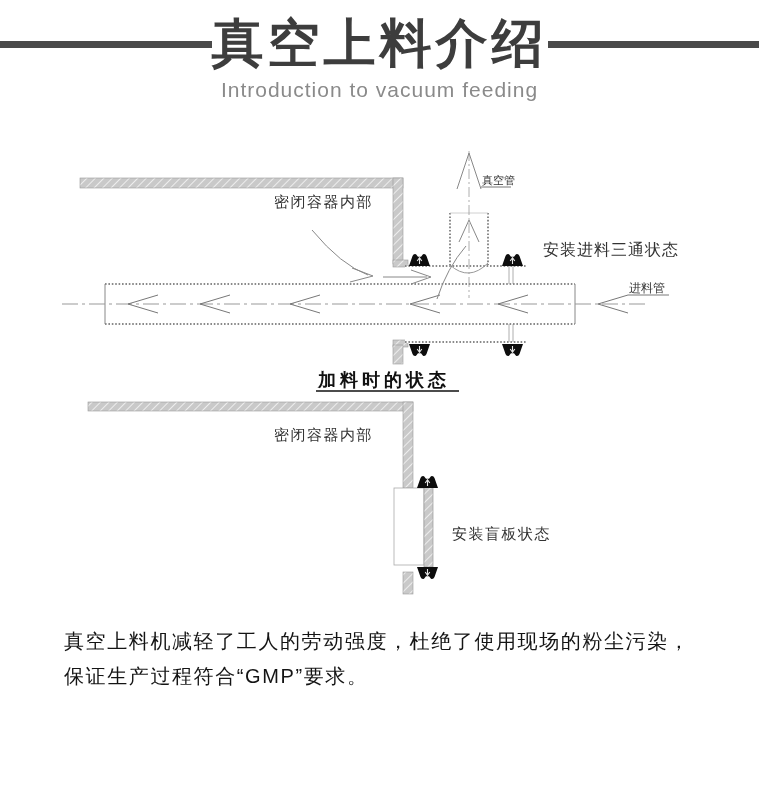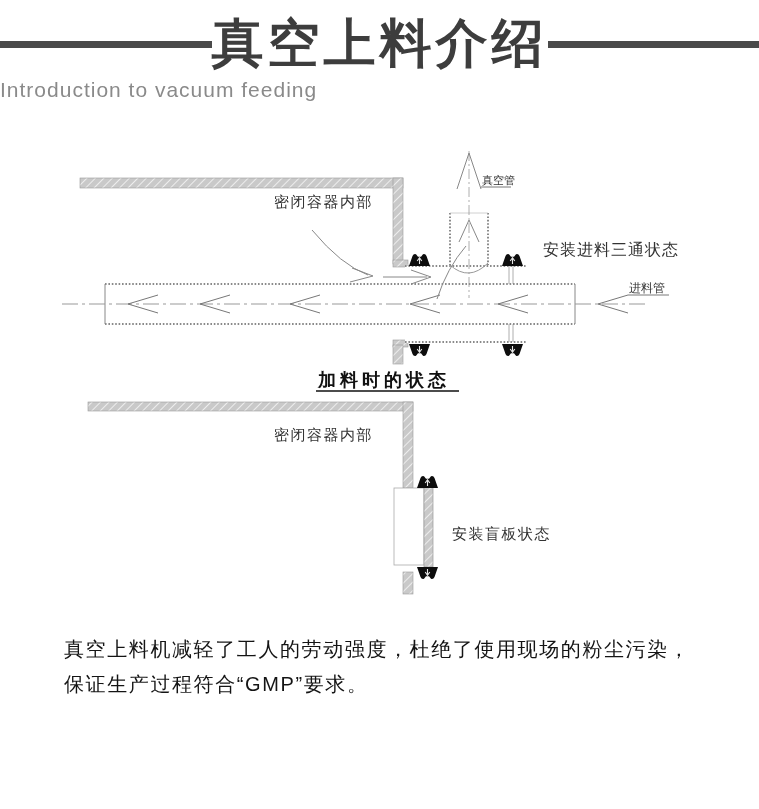--- a/index.html
+++ b/index.html
@@ -6,32 +6,32 @@
   body{width:759px;height:809px;overflow:hidden;font-family:"Liberation Sans",sans-serif;color:#1d1d1d;}
   .page{width:759px;height:809px;background:#fff;}
 
   
   .header{padding-top:12px;}
   .title-row{display:flex;align-items:center;}
   .bar{height:7px;background:#4a4a4a;flex:1;}
   .page-title{margin:0;font-family:"Liberation Serif","DejaVu Serif",serif;
     font-weight:bold;font-size:52px;line-height:64px;letter-spacing:4px;
     color:#3d3d3d;white-space:nowrap;}
-  .page-subtitle{text-align:left;font-size:21px;letter-spacing:1px;color:#8a8a8a;margin-top:2px;}
+  .page-subtitle{text-align:center;font-size:21px;letter-spacing:1px;color:#8a8a8a;margin-top:2px;}
 
   
   .intro{margin:25px 8px 0 10px;font-size:20px;line-height:31px;letter-spacing:1.6px;color:#141414;}
 
   
   svg.diagram{display:block;margin-top:36px;}
   .dlabel{font-family:"Liberation Sans",sans-serif;fill:#333;}
   .dcaption{font-family:"Liberation Sans",sans-serif;fill:#111;font-weight:bold;}
 
   
-  .footer{margin:24px 62px 0 64px;font-size:20px;line-height:35px;letter-spacing:1.6px;color:#141414;}
+  .footer{margin:16px 62px 0 64px;font-size:20px;line-height:35px;letter-spacing:1.6px;color:#141414;}
 </style>
 </head>
 <body>
 
 <div class="page">
 
   <div class="header">
     <div class="title-row">
       <div class="bar"></div>
       <h1 class="page-title">真空上料介绍</h1>

